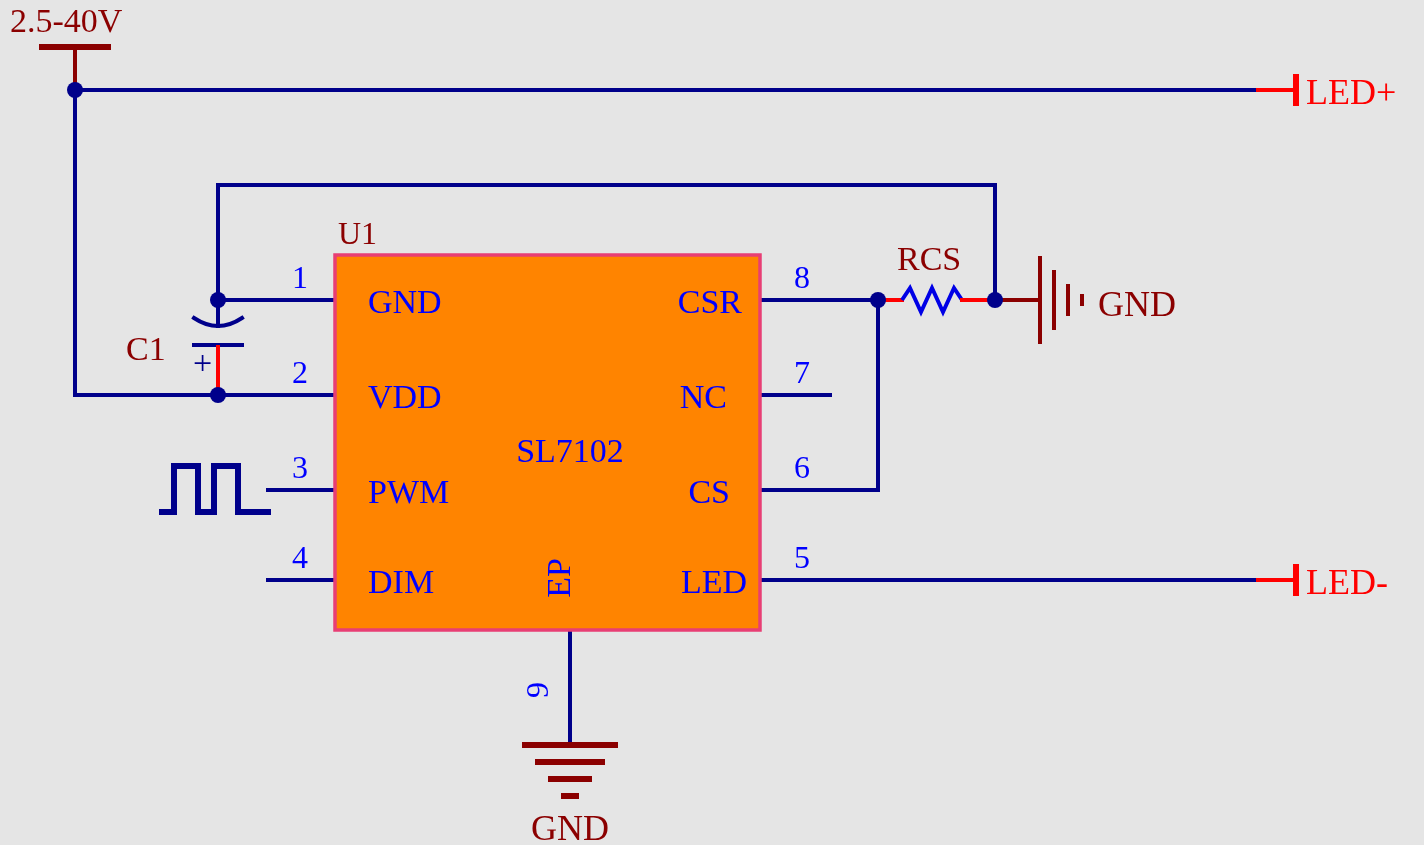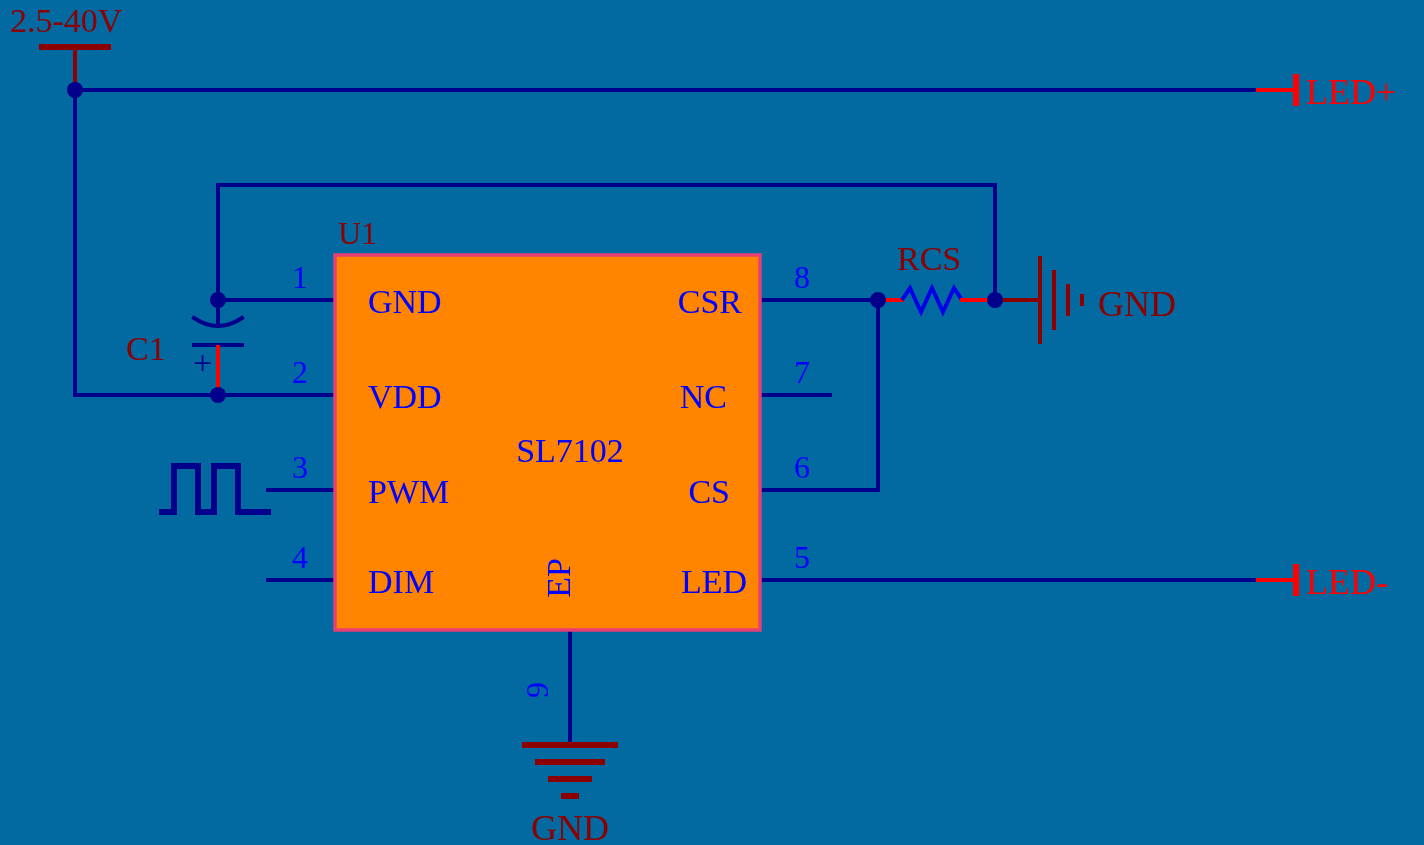--- a/index.html
+++ b/index.html
@@ -4,21 +4,21 @@
 <style>
   html, body {
     margin: 0;
     padding: 0;
     background: #ffffff;
   }
   .canvas {
     width: 1424px;
     height: 845px;
     position: relative;
-    background: #0369a1;
+    background: #e5e5e5;
     overflow: hidden;
   }
   svg { display: block; }
   text {
     font-family: "Liberation Serif", serif;
   }
   .t-darkred { fill: #8b0000; }
   .t-blue    { fill: #0000ff; }
   .t-navy    { fill: #00008b; }
   .t-red     { fill: #ff0000; }

